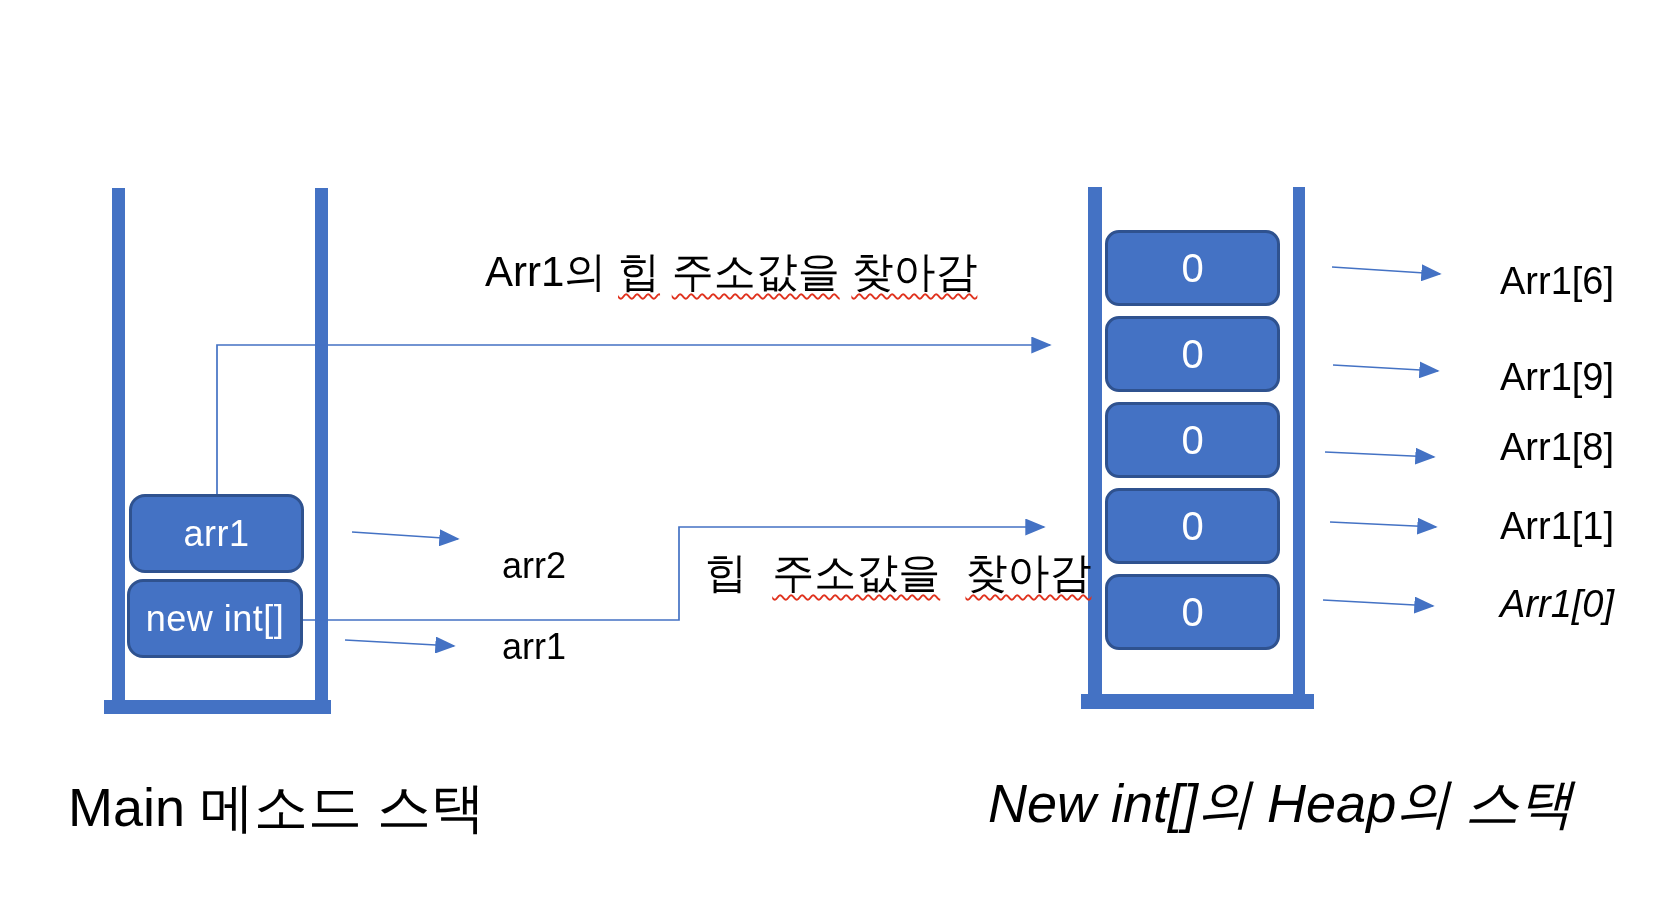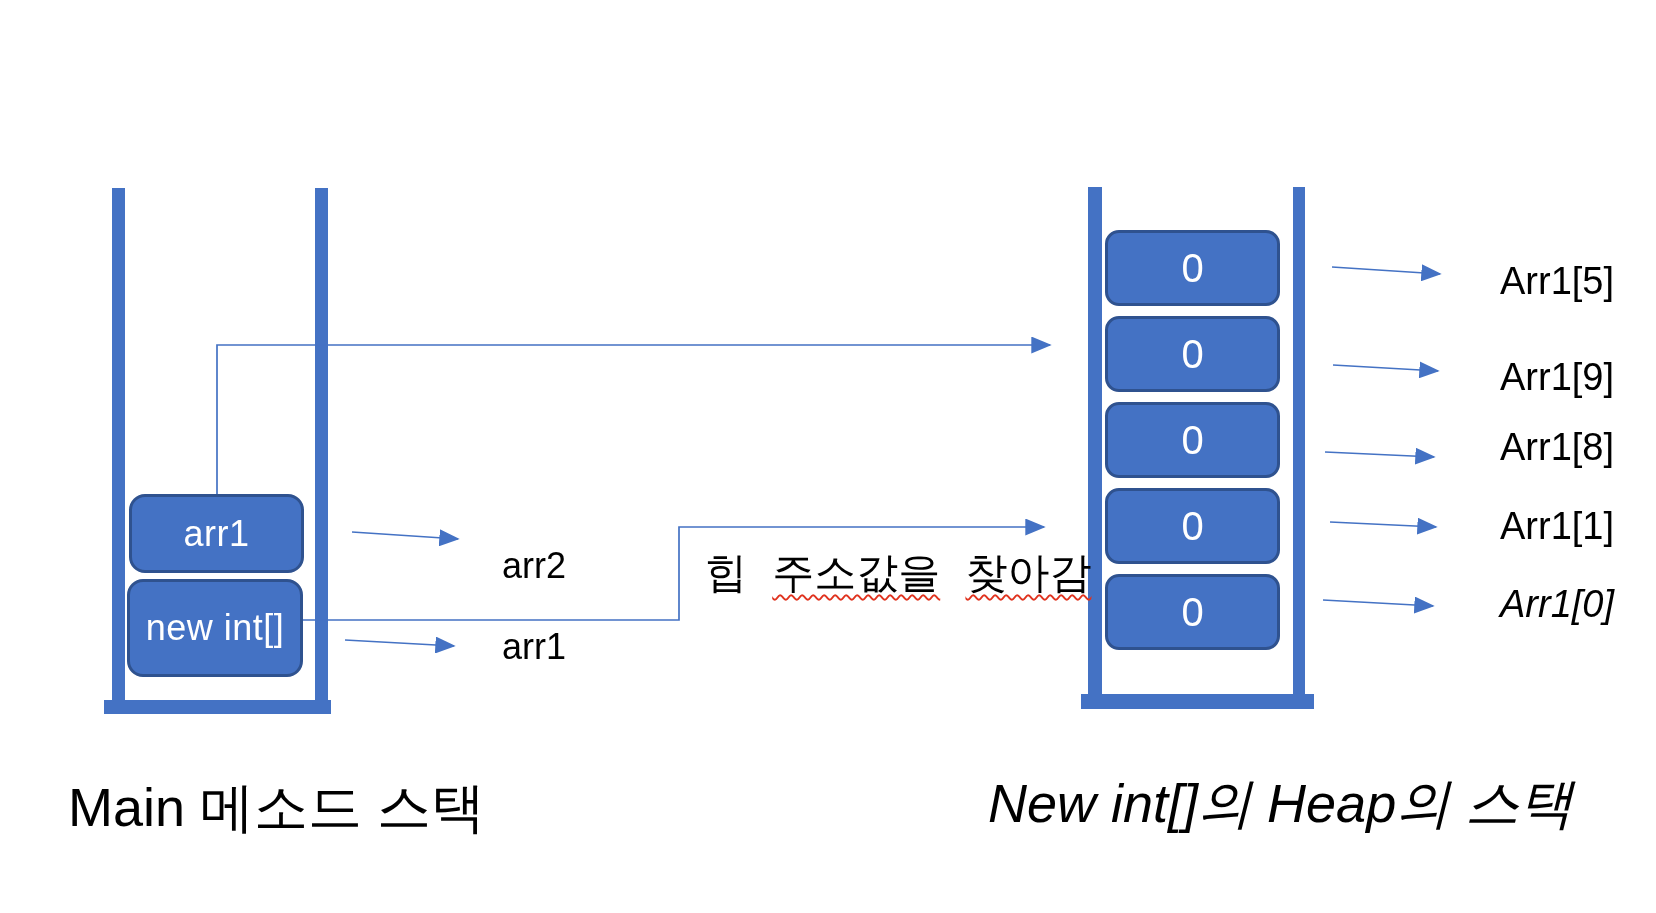--- a/index.html
+++ b/index.html
@@ -59,21 +59,21 @@
 
 <div id="canvas">
 
   <div class="bar" style="left:112px;top:188px;width:13px;height:514px;"></div>
   <div class="bar" style="left:315px;top:188px;width:13px;height:514px;"></div>
   <div class="bar" style="left:104px;top:700px;width:227px;height:14px;"></div>
 
   <div class="vbox" style="left:129px;top:494px;width:175px;height:79px;">
     <span>arr1</span>
   </div>
-  <div class="vbox" style="left:127px;top:579px;width:176px;height:98px;">
+  <div class="vbox" style="left:127px;top:579px;width:176px;height:79px;">
     <span>new int[]</span>
   </div>
 
   <div class="txt caption" style="left:68px;top:776px;">Main 메소드 스택</div>
 
   <div class="bar" style="left:1088px;top:187px;width:14px;height:508px;"></div>
   <div class="bar" style="left:1293px;top:187px;width:12px;height:508px;"></div>
   <div class="bar" style="left:1081px;top:694px;width:233px;height:15px;"></div>
 
   <div class="cell" style="top:230px;">
@@ -87,29 +87,35 @@
   </div>
   <div class="cell" style="top:488px;">
     <span>0</span>
   </div>
   <div class="cell" style="top:574px;">
     <span>0</span>
   </div>
 
   <div class="txt caption" style="left:988px;top:772px;font-style:italic;">New int[]의 Heap의 스택</div>
 
-  <div class="txt heap-lbl" style="top:260px;">Arr1[5]</div>
+  <div class="txt heap-lbl" style="top:260px;">Arr1[6]</div>
   <div class="txt heap-lbl" style="top:356px;">Arr1[9]</div>
   <div class="txt heap-lbl" style="top:426px;">Arr1[8]</div>
   <div class="txt heap-lbl" style="top:505px;">Arr1[1]</div>
   <div class="txt heap-lbl" style="top:583px;font-style:italic;">Arr1[0]</div>
 
   <div class="txt side-lbl" style="left:502px;top:545px;">arr2</div>
   <div class="txt side-lbl" style="left:502px;top:626px;">arr1</div>
 
+  <div class="txt ann" style="left:485px;top:248px;">
+    <span>Arr1의</span>
+    <span class="sq">힙</span>
+    <span class="sq">주소값을</span>
+    <span class="sq">찾아감</span>
+  </div>
 
   <div class="txt ann" style="left:705px;top:552px;font-family:Liberation Mono, monospace;">
     <span>힙</span>
     <span class="sq">주소값을</span>
     <span class="sq">찾아감</span>
   </div>
 
   <svg class="connectors" width="1656" height="913" viewBox="0 0 1656 913">
     <defs>
       <marker id="arrow" viewBox="0 0 12 10" refX="11" refY="5" markerWidth="12" markerHeight="10" orient="auto">

